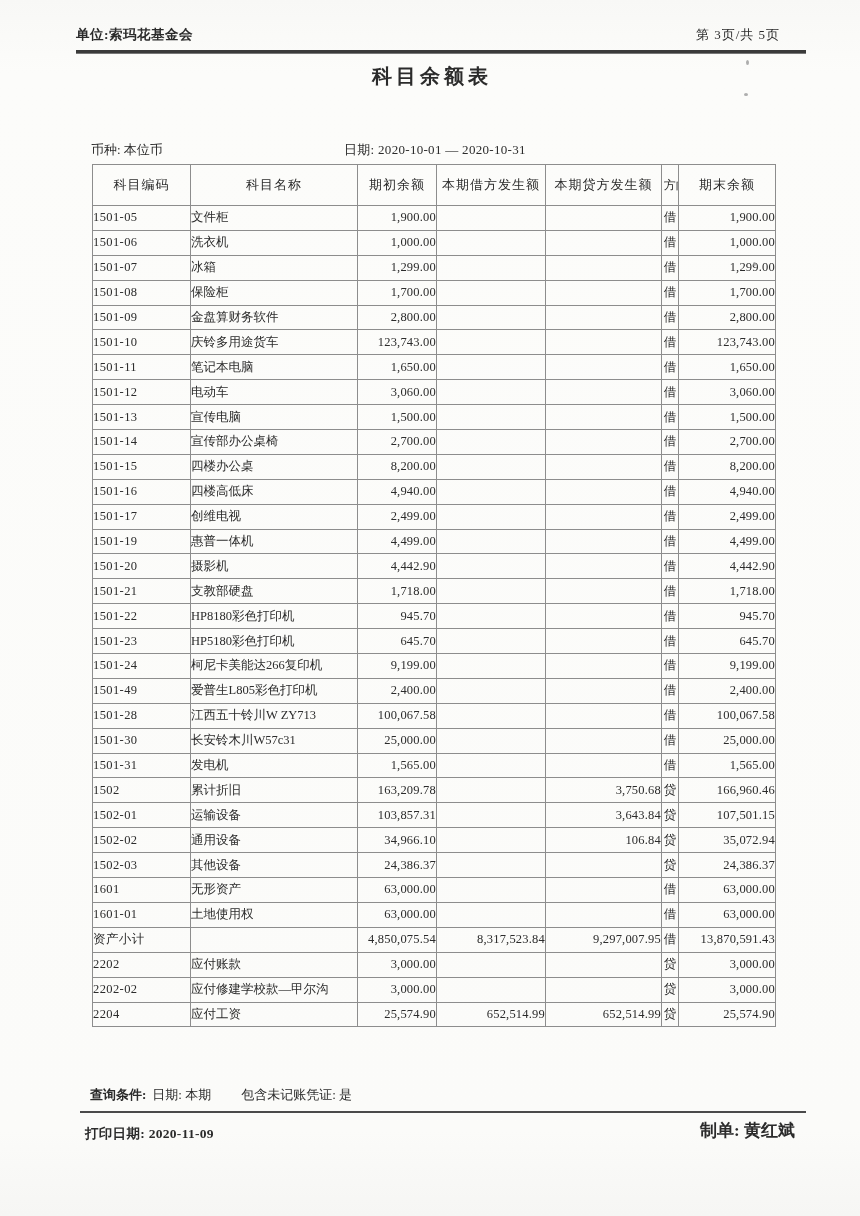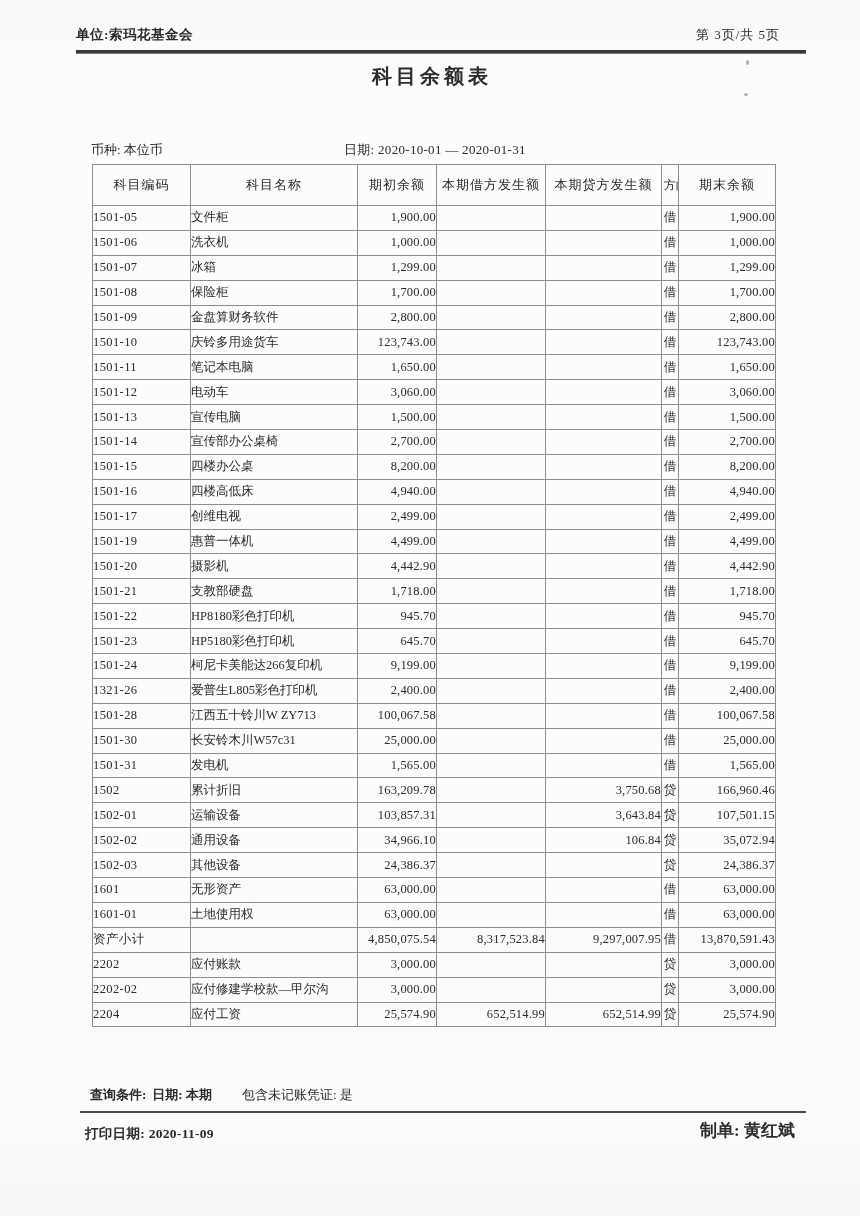--- a/index.html
+++ b/index.html
@@ -59,21 +59,21 @@
     word-break:break-all;font-size:12px;letter-spacing:0;
   }
   td.c0{text-align:left;padding-left:8px;letter-spacing:.4px;}
   td.c1{text-align:left;padding-left:6px;}
   td.c2,td.c3,td.c4{text-align:right;padding-right:4px;letter-spacing:.2px;}
   td.c5{text-align:center;}
   td.c6{text-align:right;padding-right:5px;letter-spacing:.2px;}
   
   .query{position:absolute;left:90px;top:1086px;font-size:13px;}
   .query .q-label{font-weight:600;margin-right:6px;}
-  .query .q-date{margin-right:30px;font-weight:bold;}
+  .query .q-date{margin-right:30px;}
   .botrule{
     position:absolute;left:80px;top:1111px;width:726px;height:2px;
     background:#4a4a4a;
   }
   .printdate{position:absolute;left:85px;top:1125px;font-size:13.5px;font-weight:600;letter-spacing:.3px;}
   .preparer{position:absolute;left:700px;top:1119px;font-size:17px;font-weight:600;}
   
   .speck{position:absolute;background:#9a9a9a;border-radius:50%;opacity:.8;}
   .s1{left:746px;top:60px;width:3px;height:5px;}
   .s2{left:744px;top:93px;width:4px;height:3px;}
@@ -86,21 +86,21 @@
 
   <div class="topbar">
     <span class="unit">单位:索玛花基金会</span>
     <span class="pageno">第 3页/共 5页</span>
   </div>
   <div class="toprule"></div>
 
   <div class="title">科目余额表</div>
 
   <span class="meta-currency">币种: 本位币</span>
-  <span class="meta-date">日期: 2020-10-01 — 2020-01-31</span>
+  <span class="meta-date">日期: 2020-10-01 — 2020-10-31</span>
 
   <table class="bal">
     <colgroup>
       <col style="width:98px">
         <col style="width:167px">
         <col style="width:79px">
       <col style="width:109px">
         <col style="width:116px">
         <col style="width:17px">
       <col style="width:97px">
@@ -282,21 +282,21 @@
         <tr>
           <td class="c0">1501-24</td>
           <td class="c1">柯尼卡美能达266复印机</td>
           <td class="c2">9,199.00</td>
           <td class="c3"></td>
           <td class="c4"></td>
           <td class="c5">借</td>
           <td class="c6">9,199.00</td>
         </tr>
         <tr>
-          <td class="c0">1321-26</td>
+          <td class="c0">1501-49</td>
           <td class="c1">爱普生L805彩色打印机</td>
           <td class="c2">2,400.00</td>
           <td class="c3"></td>
           <td class="c4"></td>
           <td class="c5">借</td>
           <td class="c6">2,400.00</td>
         </tr>
         <tr>
           <td class="c0">1501-28</td>
           <td class="c1">江西五十铃川W ZY713</td>

